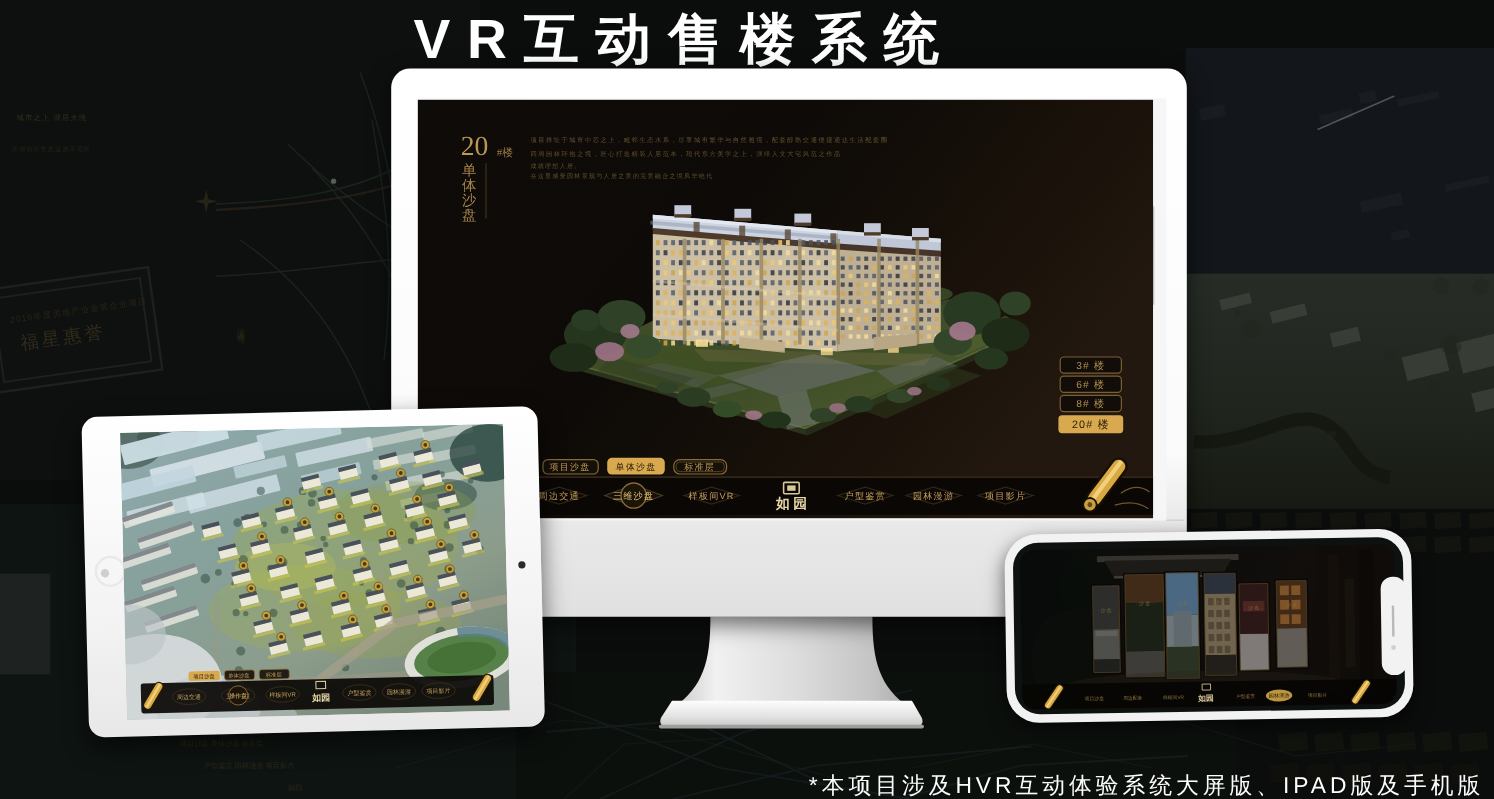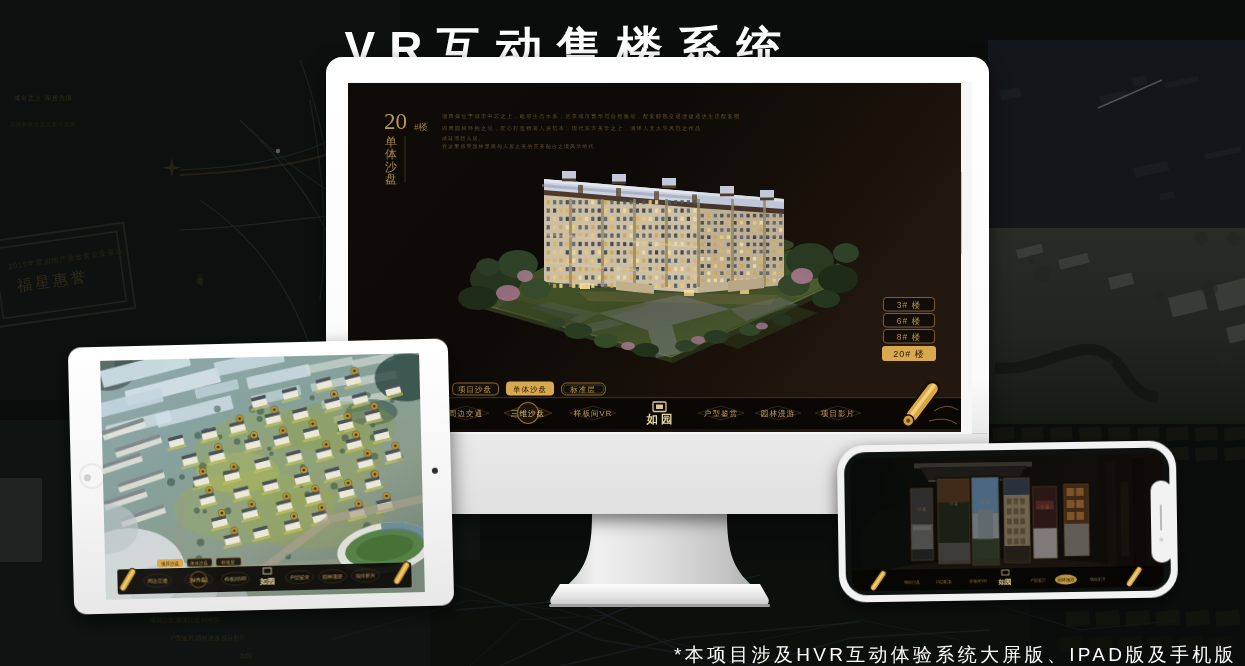--- a/index.html
+++ b/index.html
@@ -145,21 +145,21 @@
 <rect x="1148" y="638" width="24" height="15" fill="#13140d" transform="rotate(-6 1148 638)"></rect>
 <rect x="1185" y="612" width="24" height="15" fill="#17180f" transform="rotate(-6 1185 612)"></rect>
 <rect x="1178" y="638" width="24" height="15" fill="#13140d" transform="rotate(-6 1178 638)"></rect>
 <rect x="1215" y="612" width="24" height="15" fill="#17180f" transform="rotate(-6 1215 612)"></rect>
 <rect x="1208" y="638" width="24" height="15" fill="#13140d" transform="rotate(-6 1208 638)"></rect>
 </g>
 
 <text x="200" y="268" font-size="7" fill="#463b22" opacity="0.45" writing-mode="tb" letter-spacing="2">滨海壹号</text>
   </svg>
 
-  <div class="abs" style="left:0;top:18px;width:1114px;text-align:center;color:#fff;font-size:46px;font-weight:bold;letter-spacing:14px;padding-left:27px;box-sizing:border-box;">VR互动售楼系统</div>
+  <div class="abs" style="left:0;top:2px;width:1114px;text-align:center;color:#fff;font-size:46px;font-weight:bold;letter-spacing:14px;padding-left:27px;box-sizing:border-box;">VR互动售楼系统</div>
 
   <svg class="abs" style="left:540px;top:510px" width="240" height="110" viewBox="0 0 240 110">
     <defs>
       <linearGradient id="neck" x1="0" y1="0" x2="1" y2="0">
         <stop offset="0" stop-color="#c9c9c9"></stop>
           <stop offset="0.18" stop-color="#f1f1f1"></stop>
           <stop offset="0.5" stop-color="#dedede"></stop>
           <stop offset="0.84" stop-color="#c4c4c4"></stop>
           <stop offset="1" stop-color="#ababab"></stop>
       </linearGradient>

